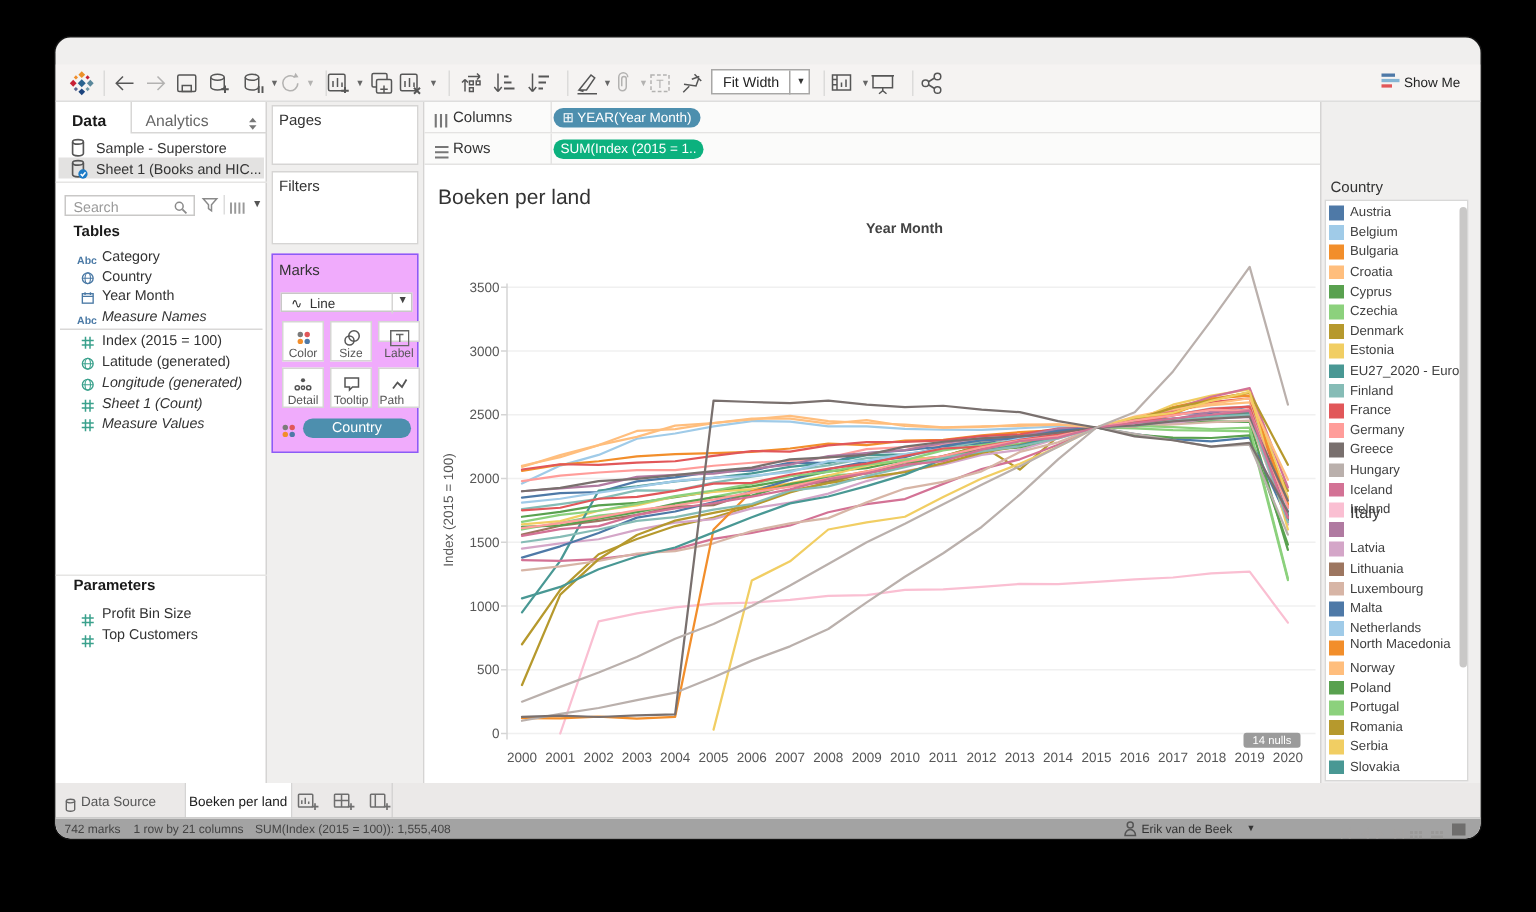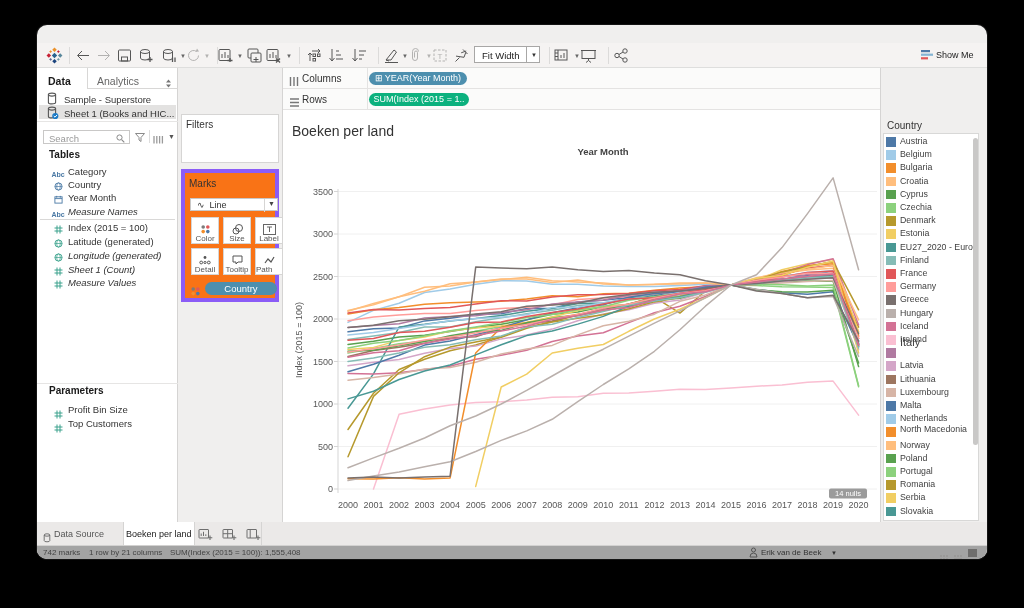--- a/index.html
+++ b/index.html
@@ -246,24 +246,27 @@
             <line x1="3" y1="0.5" x2="3" y2="8.5"></line>
             <line x1="6" y1="0.5" x2="6" y2="8.5"></line>
             <line x1="0.5" y1="3" x2="8.5" y2="3"></line>
             <line x1="0.5" y1="6" x2="8.5" y2="6"></line>
           </g>
         </svg></div>
   <div class="abs" style="left:31px;top:350px;font-size:9.5px;color:#333">Top Customers</div>
 </div>
 
 <div class="abs" style="left:141px;top:43px;width:105px;height:454px;background:#f0efee;border-right:1px solid #d5d4d3">
+  <div class="abs" style="left:3px;top:2px;width:98px;height:40px;background:#fff;border:1px solid #d6d5d4">
+    <div class="abs" style="left:4px;top:4px;font-size:10px;color:#333">Pages</div>
+  </div>
   <div class="abs" style="left:3px;top:46px;width:98px;height:49px;background:#fff;border:1px solid #d6d5d4">
     <div class="abs" style="left:4px;top:4px;font-size:10px;color:#333">Filters</div>
   </div>
-  <div class="abs" style="left:3px;top:101px;width:98px;height:133px;background:#f97316;border:4px solid #8b5cf6">
+  <div class="abs" style="left:3px;top:101px;width:98px;height:133px;background:#f0abfc;border:1px solid #8b5cf6">
     <div class="abs" style="left:4px;top:5px;font-size:10px;color:#333">Marks</div>
     <div class="abs" style="left:5px;top:25px;width:88px;height:13px;border:1px solid #c9c8c7;background:#fff">
       <span style="position:absolute;left:6px;top:1px;font-size:9px;color:#333">∿&nbsp; Line</span>
       <span style="position:absolute;right:2px;top:1px;font-size:7px;color:#444">▼</span>
       <div class="abs" style="right:12px;top:0;width:1px;height:13px;background:#d6d5d4"></div>
     </div>
     <div class="abs" style="left:6px;top:44px;width:28px;height:27px;border:1px solid #d6d5d4;background:#fff">
           <div class="abs" style="left:0;top:3px;width:26px;height:12px;text-align:center"><svg width="11" height="11" viewBox="0 0 11 11">
               <circle cx="3.2" cy="3" r="1.8" fill="#7b7b7b"></circle>
               <circle cx="7.8" cy="3" r="1.8" fill="#e15759"></circle>
@@ -272,21 +275,21 @@
             </svg></div>
           <div class="abs" style="left:0;top:16px;width:26px;text-align:center;font-size:8px;color:#555">Color</div>
         </div>
         <div class="abs" style="left:38px;top:44px;width:28px;height:27px;border:1px solid #d6d5d4;background:#fff">
           <div class="abs" style="left:0;top:3px;width:26px;height:12px;text-align:center"><svg width="11" height="11" viewBox="0 0 11 11">
               <circle cx="4" cy="7" r="3" fill="none" stroke="#555"></circle>
               <circle cx="7" cy="4" r="3.5" fill="none" stroke="#555"></circle>
             </svg></div>
           <div class="abs" style="left:0;top:16px;width:26px;text-align:center;font-size:8px;color:#555">Size</div>
         </div>
-        <div class="abs" style="left:70px;top:44px;width:28px;height:27px;border:1px solid #d6d5d4;background:#fff">
+        <div class="abs" style="left:70px;top:44px;width:28px;height:14px;border:1px solid #d6d5d4;background:#fff">
           <div class="abs" style="left:0;top:3px;width:26px;height:12px;text-align:center"><svg width="13" height="11" viewBox="0 0 13 11">
               <rect x="0.5" y="0.5" width="12" height="10" fill="none" stroke="#666" stroke-width="1"></rect>
               <path d="M4 3 h5 M6.5 3 v5" stroke="#666" stroke-width="1" fill="none"></path>
             </svg></div>
           <div class="abs" style="left:0;top:16px;width:26px;text-align:center;font-size:8px;color:#555">Label</div>
         </div>
         <div class="abs" style="left:6px;top:75px;width:28px;height:27px;border:1px solid #d6d5d4;background:#fff">
           <div class="abs" style="left:0;top:3px;width:26px;height:12px;text-align:center"><svg width="12" height="11" viewBox="0 0 12 11">
               <circle cx="6" cy="2.5" r="1.4" fill="#555"></circle>
               <circle cx="2.2" cy="7.5" r="1.4" fill="none" stroke="#555"></circle>

